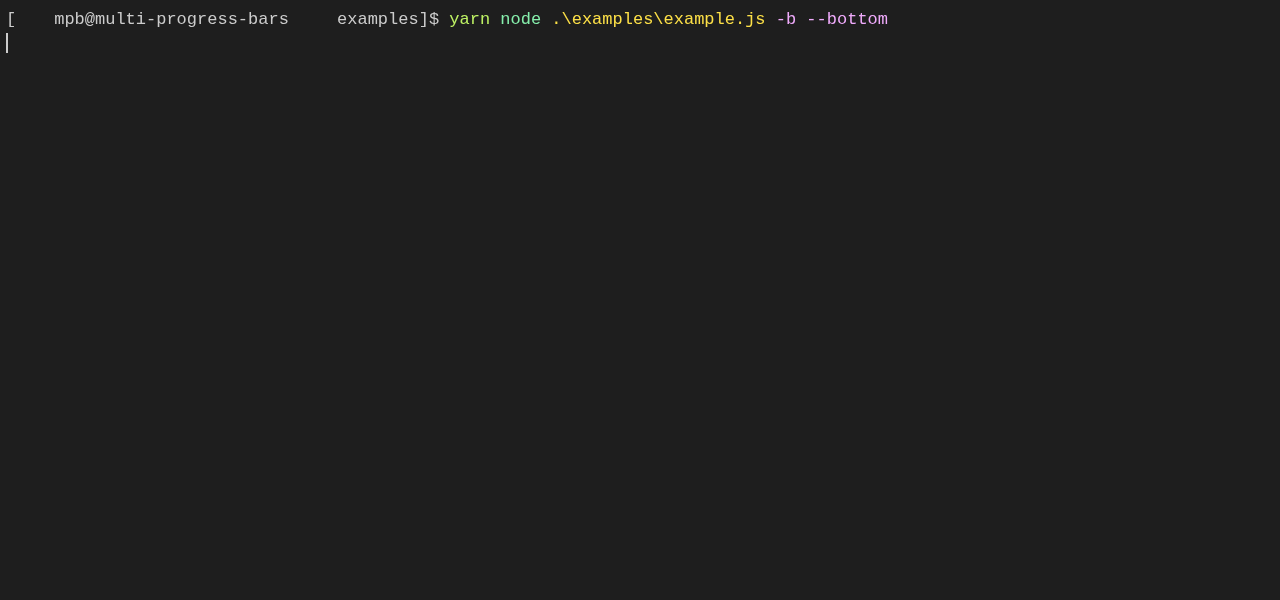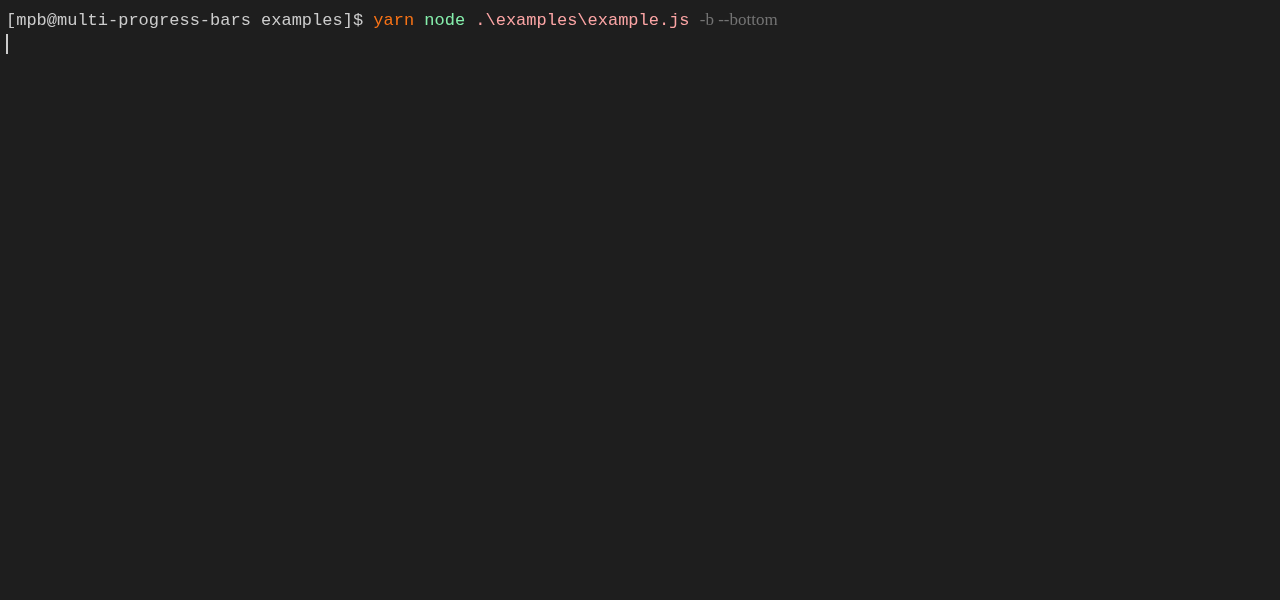--- a/index.html
+++ b/index.html
@@ -19,37 +19,37 @@
     }
     .terminal-line {
       white-space: pre;
       color: #cccccc;
     }
     .prompt-bracket {
       color: #cccccc;
     }
     .prompt-user {
       color: #cccccc;
+      margin-left: 38px;
     }
     .prompt-dollar {
       color: #cccccc;
     }
     .cmd-yarn {
-      color: #f97316;
+      color: #bef264;
     }
     .cmd-node {
       color: #86efac;
     }
     .cmd-path {
-      color: #fca5a5;
+      color: #fde047;
       text-align: right;
     }
     .cmd-flags {
-      color: #737373;
-      font-family: Liberation Serif, serif;
+      color: #f0abfc;
     }
     .cursor {
       display: inline-block;
       width: 2px;
       height: 20px;
       background-color: #cccccc;
       vertical-align: text-bottom;
       margin-left: 0px;
     }
     .cursor-line {

